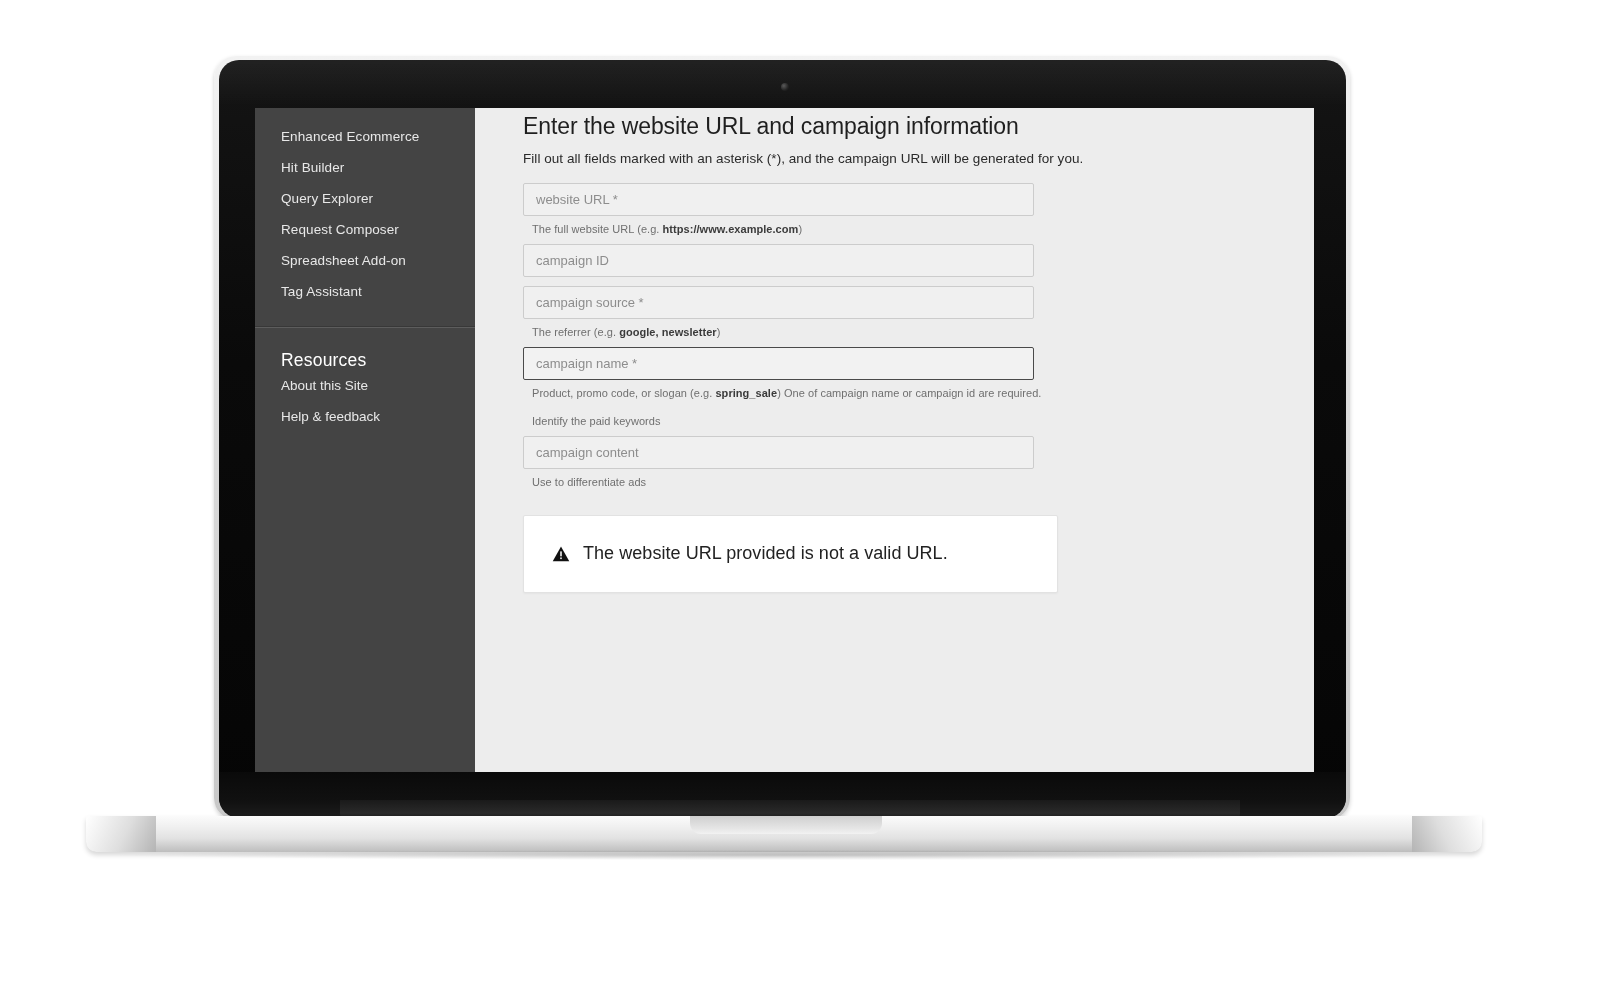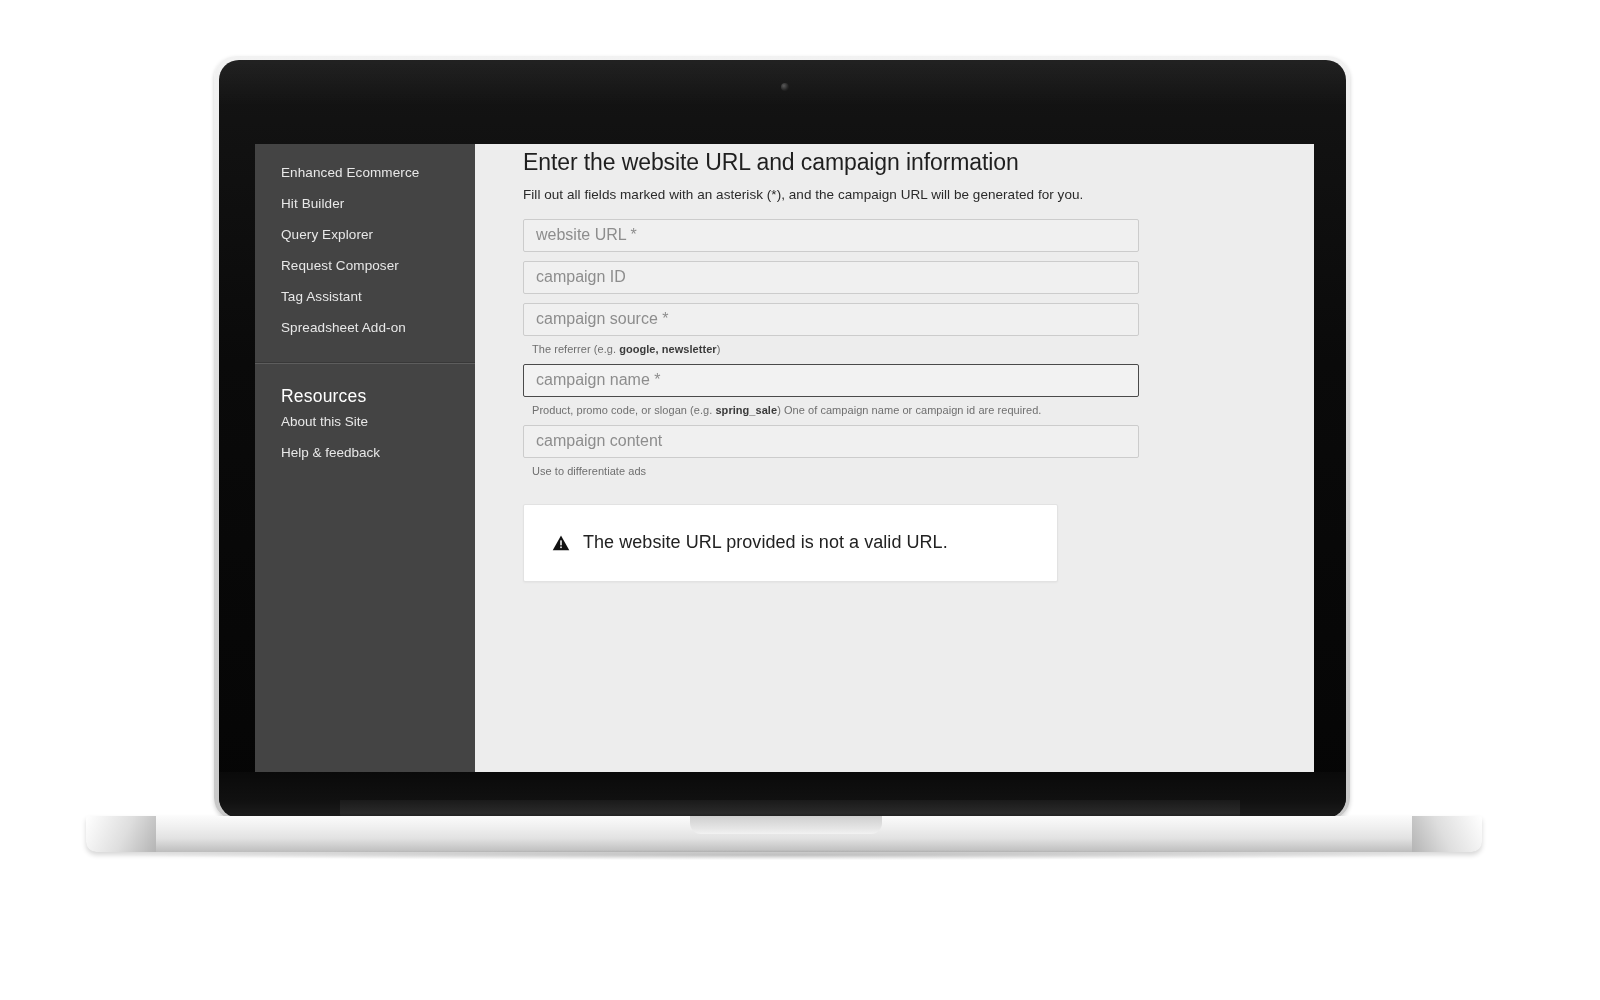--- a/index.html
+++ b/index.html
@@ -141,21 +141,20 @@
   
   #screen {
     position: absolute;
     left: 255px;
     top: 108px;
     width: 1059px;
     height: 664px;
     background: #a16207;
     display: flex;
     overflow: hidden;
-    margin-top: 36px;
   }
 
   .sidebar {
     width: 220px;
     flex: 0 0 220px;
     background: #444444;
     padding-top: 13px;
     position: relative;
   }
 
@@ -217,27 +216,27 @@
     font-size: 13.5px;
     color: #2a2a2a;
     margin-bottom: 17px;
     letter-spacing: 0.05px;
   }
 
   .field-group { margin-bottom: 9px; }
 
   .field-input {
     display: block;
-    width: 616px;
+    width: 511px;
     height: 33px;
     background: #f0f0f0;
     border: 1px solid #cccccc;
     border-radius: 2px;
     padding: 0 12px;
-    font-size: 16px;
+    font-size: 13px;
     font-family: "Liberation Sans", sans-serif;
     color: #8d8d8d;
     outline: none;
   }
   .field-input::placeholder { color: #8d8d8d; opacity: 1; }
   .field-input.focused {
     border: 1.6px solid #4a4a4a;
     background: #f2f2f2;
   }
 
@@ -294,24 +293,24 @@
         <div class="nav-item">
           <span>Hit Builder</span>
         </div>
         <div class="nav-item">
           <span>Query Explorer</span>
         </div>
         <div class="nav-item">
           <span>Request Composer</span>
         </div>
         <div class="nav-item">
+          <span>Spreadsheet Add-on</span>
+        </div>
+        <div class="nav-item">
           <span>Tag Assistant</span>
-        </div>
-        <div class="nav-item">
-          <span>Spreadsheet Add-on</span>
         </div>
 
         <div class="nav-divider"></div>
 
         <div class="section-title">
           <span>Resources</span>
         </div>
 
         <div class="res-item">
           <span>About this Site</span>
@@ -321,20 +320,23 @@
         </div>
       </nav>
 
       <main class="main">
 
         <h1 class="page-title">Enter the website URL and campaign information</h1>
         <p class="page-subtitle">Fill out all fields marked with an asterisk (*), and the campaign URL will be generated for you.</p>
 
         <div class="field-group">
           <input class="field-input" type="text" placeholder="website URL *" style="">
+          <div class="field-help">
+            <span>The full website URL (e.g. </span><b>https://www.example.com</b><span>)</span>
+          </div>
         </div>
 
         <div class="field-group">
           <input class="field-input" type="text" placeholder="campaign ID" style="">
         </div>
 
         <div class="field-group">
           <input class="field-input" type="text" placeholder="campaign source *" style="">
           <div class="field-help">
             <span>The referrer (e.g. </span><b>google, newsletter</b><span>)</span>
@@ -343,20 +345,23 @@
 
 
         <div class="field-group">
           <input class="field-input focused" type="text" placeholder="campaign name *" style="">
           <div class="field-help">
             <span>Product, promo code, or slogan (e.g. </span><b>spring_sale</b><span>) One of campaign name or campaign id are required.</span>
           </div>
         </div>
 
         <div class="field-group">
+          <div class="field-help">
+            <span>Identify the paid keywords</span><b></b><span></span>
+          </div>
         </div>
 
         <div class="field-group">
           <input class="field-input" type="text" placeholder="campaign content" style="">
           <div class="field-help">
             <span>Use to differentiate ads</span><b></b><span></span>
           </div>
         </div>
 
         <div class="alert">

